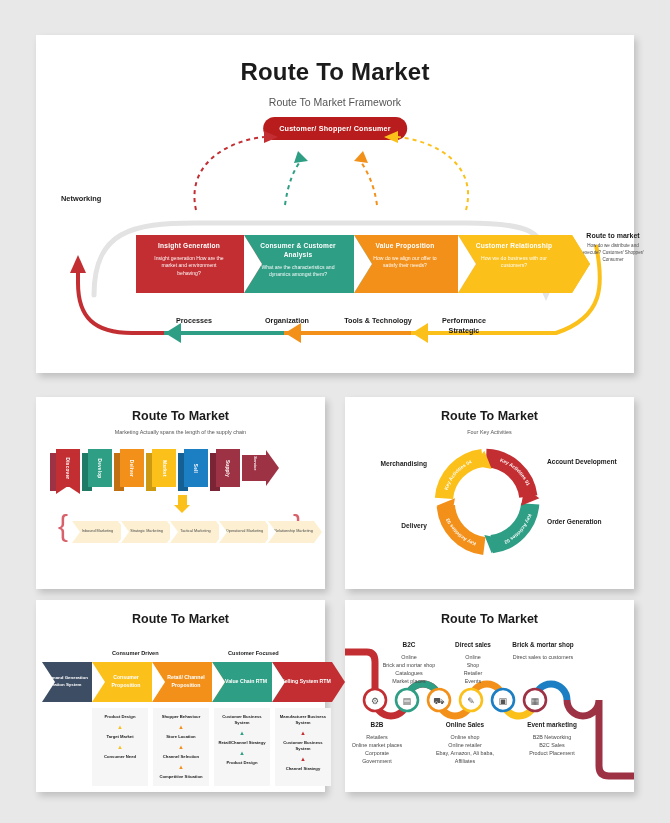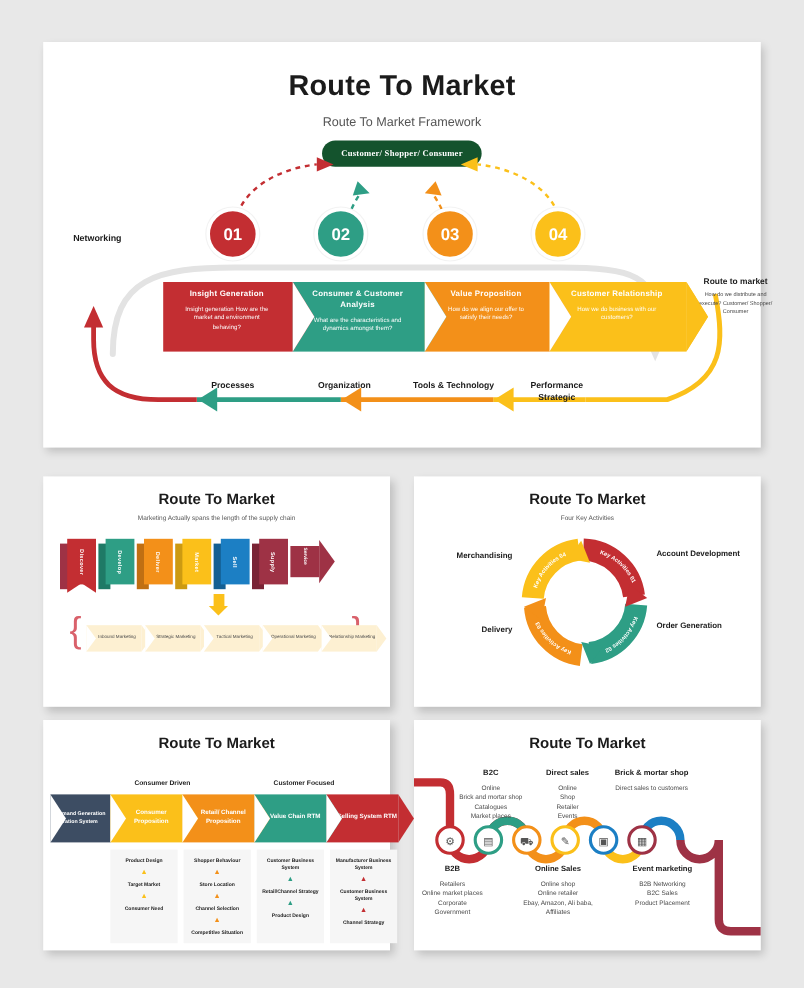--- a/index.html
+++ b/index.html
@@ -16,23 +16,23 @@
     box-shadow: 3px 4px 7px rgba(0,0,0,0.18);
   }
 
   
   #slide-hero { left: 36px; top: 35px; width: 598px; height: 338px; }
   .h-title { text-align: center; font-size: 24px; font-weight: bold; color: #1b1b1b; letter-spacing: .2px; margin-top: 23px; }
   .h-sub { text-align: center; font-size: 10.5px; color: #555; margin-top: 10px; }
 
   .pill {
     position: absolute; left: 50%; transform: translateX(-50%);
-    top: 82px; background: #14532d; color: #fff;
+    top: 82px; background: #b91c1c; color: #fff;
     font-size: 7.2px; font-weight: bold; border-radius: 12px;
-    padding: 7px 16px; white-space: nowrap; letter-spacing: .2px; font-family: Liberation Serif, serif;
+    padding: 7px 16px; white-space: nowrap; letter-spacing: .2px;
   }
 
   .stage { position: absolute; left: 0; top: 0; width: 598px; height: 338px; }
 
   .circles { position: absolute; top: 138px; left: 0; width: 100%; height: 50px; }
   .circ {
     position: absolute; width: 44px; height: 44px; border-radius: 50%;
     color: #fff; font-size: 14px; font-weight: bold;
     display: flex; align-items: center; justify-content: center;
     border: 3px solid #fff; box-shadow: 0 0 0 1px rgba(0,0,0,.05);
@@ -191,34 +191,20 @@
     <polygon points="265,288 265,308 249,298" fill="#F39019"></polygon>
     <path d="M248 298 L128 298" stroke="#2E9E85" stroke-width="4" fill="none"></path>
     <polygon points="145,288 145,308 129,298" fill="#2E9E85"></polygon>
 
     <path d="M128 298 L96 298 C58 298 42 282 42 248 L42 232" stroke="#C32E32" stroke-width="4" fill="none"></path>
     <polygon points="34,238 50,238 42,220" fill="#C32E32"></polygon>
   </svg>
 
   <div class="exec-label">Networking</div>
 
-  <div class="circles">
-    <div class="circ" style="left:136px;background:#C32E32">
-        <span>01</span>
-      </div>
-    <div class="circ" style="left:226px;background:#2E9E85">
-        <span>02</span>
-      </div>
-    <div class="circ" style="left:317px;background:#F39019">
-        <span>03</span>
-      </div>
-    <div class="circ" style="left:407px;background:#FBC01A">
-        <span>04</span>
-      </div>
-  </div>
 
   <div class="bars">
     <div class="bar first" style="--c:#C32E32;background:#C32E32;width:108px">
       <div class="bt">Insight Generation</div>
       <div class="bd">Insight generation How are the market and environment behaving?</div>
     </div>
     <div class="bar" style="--c:#2E9E85;background:#2E9E85;width:110px">
       <div class="bt">Consumer &amp; Customer Analysis</div>
       <div class="bd">What are the characteristics and dynamics amongst them?</div>
     </div>

